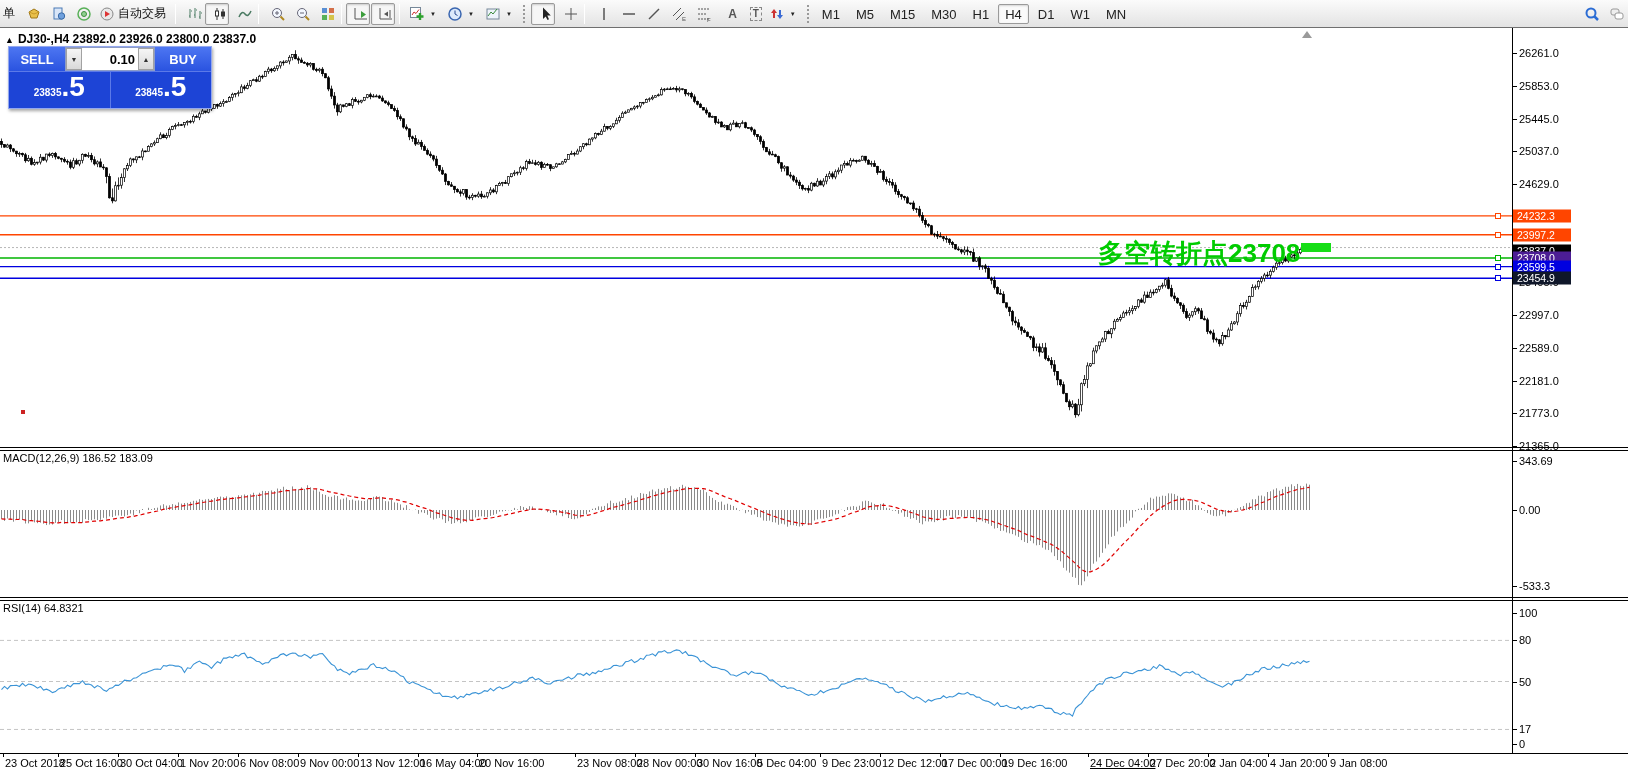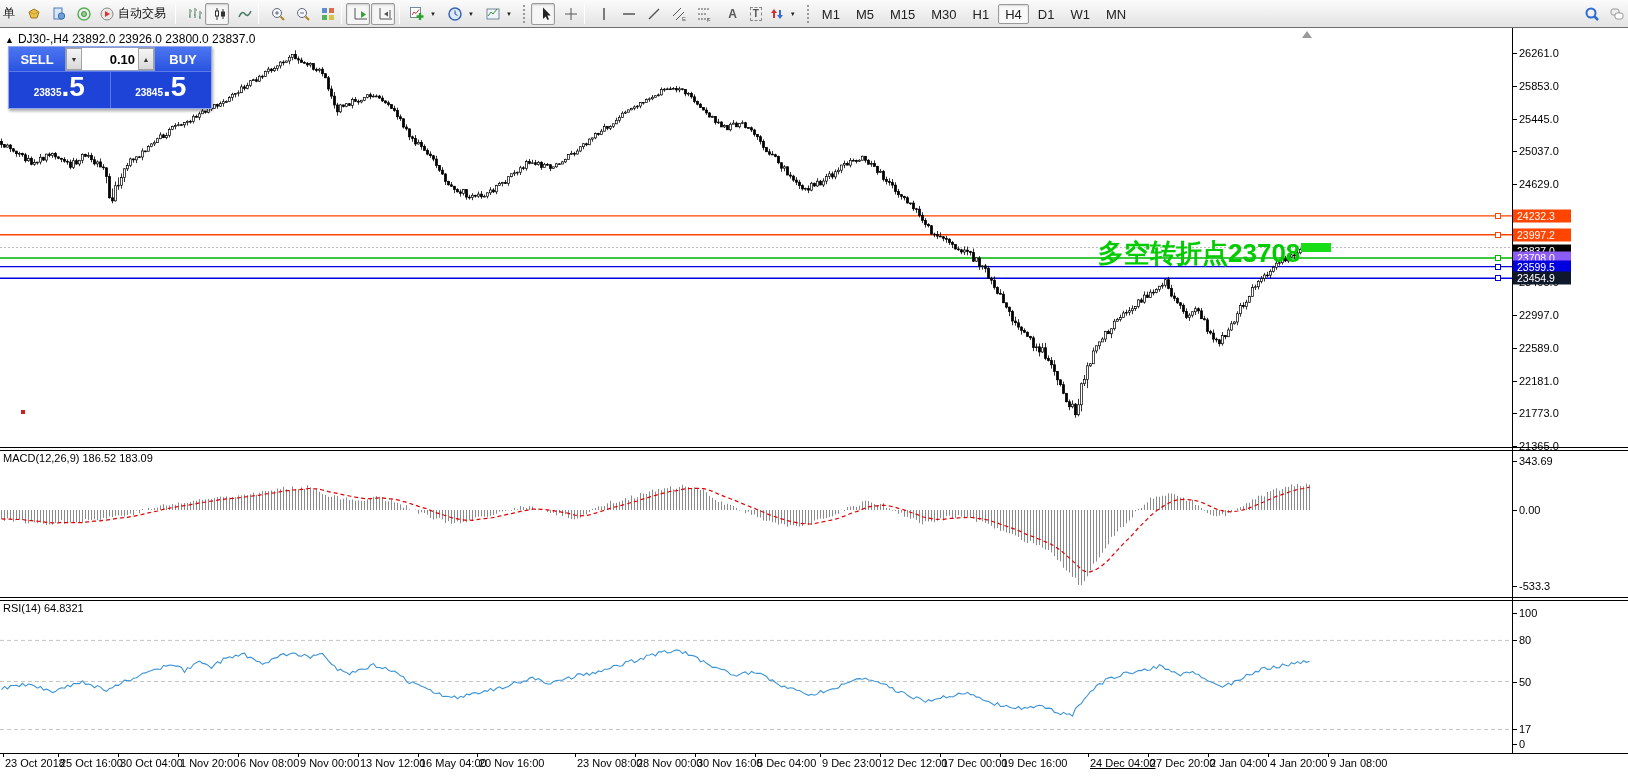--- a/index.html
+++ b/index.html
@@ -20,21 +20,21 @@
   .tb .glyph-box{font-size:10px;font-weight:bold;color:#555;border:1px dashed #888;padding:0 2px;line-height:12px}
   .caret{font-size:6px;color:#222;margin-left:2px}
   .sep{width:1px;height:20px;background:#bfbfbf;border-right:1px solid #fff;margin:0 3px}
   .grip{width:0;height:18px;border-left:2px dotted #9a9a9a;margin:0 5px}
   .tb-label{font-size:12px;color:#111;padding:0 3px 0 1px}
   .tf-group{display:flex;align-items:center;gap:2px}
   .tf{height:20px;padding:2px 6px;font-size:13px;color:#222;border:1px solid transparent;background:transparent}
   .tf.pressed{background:#fafafa;border:1px solid #9a9a9a;border-radius:2px;box-shadow:inset 0 1px 2px rgba(0,0,0,.15)}
   .spacer{flex:1}
   
-  .chart-title{position:absolute;left:5px;top:32px;font-size:12px;font-weight:normal;color:#000;z-index:30}
+  .chart-title{position:absolute;left:5px;top:32px;font-size:12px;font-weight:bold;color:#000;z-index:30}
   .chart-title .tri{font-size:9px;margin-right:4px}
   .vaxis{position:absolute;left:1512px;top:28px;width:1px;height:726px;background:#000;z-index:5}
   .sep-line{position:absolute;left:0;width:1628px;height:1px;background:#000;z-index:6}
   .panel-label{position:absolute;left:3px;font-size:11px;color:#000;z-index:25}
   .ytick{position:absolute;left:1519px;font-size:11px;color:#000;transform:translateY(-50%);z-index:8;white-space:nowrap}
   .ydash{position:absolute;left:1512px;width:5px;height:1px;background:#000;z-index:8}
   .plabel{position:absolute;left:1513px;width:58px;height:13px;color:#fff;font-size:10.5px;line-height:13px;
           padding-left:4px;transform:translateY(-50%);z-index:12}
   .lhandle{position:absolute;left:1495px;width:6px;height:6px;background:#fff;transform:translateY(-50%);z-index:11}
   .xlabel{position:absolute;top:757px;font-size:11px;color:#000;white-space:nowrap;z-index:8}
@@ -1656,21 +1656,21 @@
       <div class="ytick" style="top: 380.5px;">22181.0</div>
       <div class="ydash" style="top: 413.25px;"></div>
       <div class="ytick" style="top: 413.25px;">21773.0</div>
       <div class="ydash" style="top: 446px;"></div>
       <div class="ytick" style="top: 446px;">21365.0</div>
       <div class="plabel" style="top: 215.843px; background: rgb(255, 69, 0);">24232.3</div>
       <div class="lhandle" style="top: 215.843px; border: 1px solid rgb(255, 69, 0);"></div>
       <div class="plabel" style="top: 234.714px; background: rgb(255, 69, 0);">23997.2</div>
       <div class="lhandle" style="top: 234.714px; border: 1px solid rgb(255, 69, 0);"></div>
       <div class="plabel" style="top: 251px; background: rgb(0, 0, 0);">23837.0</div>
-      <div class="plabel" style="top: 257.928px; background: #8b5cf6;">23708.0</div>
+      <div class="plabel" style="top: 257.928px; background: #4c1d95;">23708.0</div>
       <div class="lhandle" style="top: 257.928px; border: 1px solid rgb(0, 180, 0);"></div>
       <div class="plabel" style="top: 266.638px; background: rgb(0, 0, 224);">23599.5</div>
       <div class="lhandle" style="top: 266.638px; border: 1px solid rgb(0, 0, 224);"></div>
       <div class="plabel" style="top: 278.245px; background: #0f172a;">23454.9</div>
       <div class="lhandle" style="top: 278.245px; border: 1px solid rgb(0, 0, 224);"></div>
       <div class="ydash" style="top: 461.024px;"></div>
       <div class="ytick" style="top: 461.024px;">343.69</div>
       <div class="ydash" style="top: 510px;"></div>
       <div class="ytick" style="top: 510px;">0.00</div>
       <div class="ydash" style="top: 585.995px;"></div>

